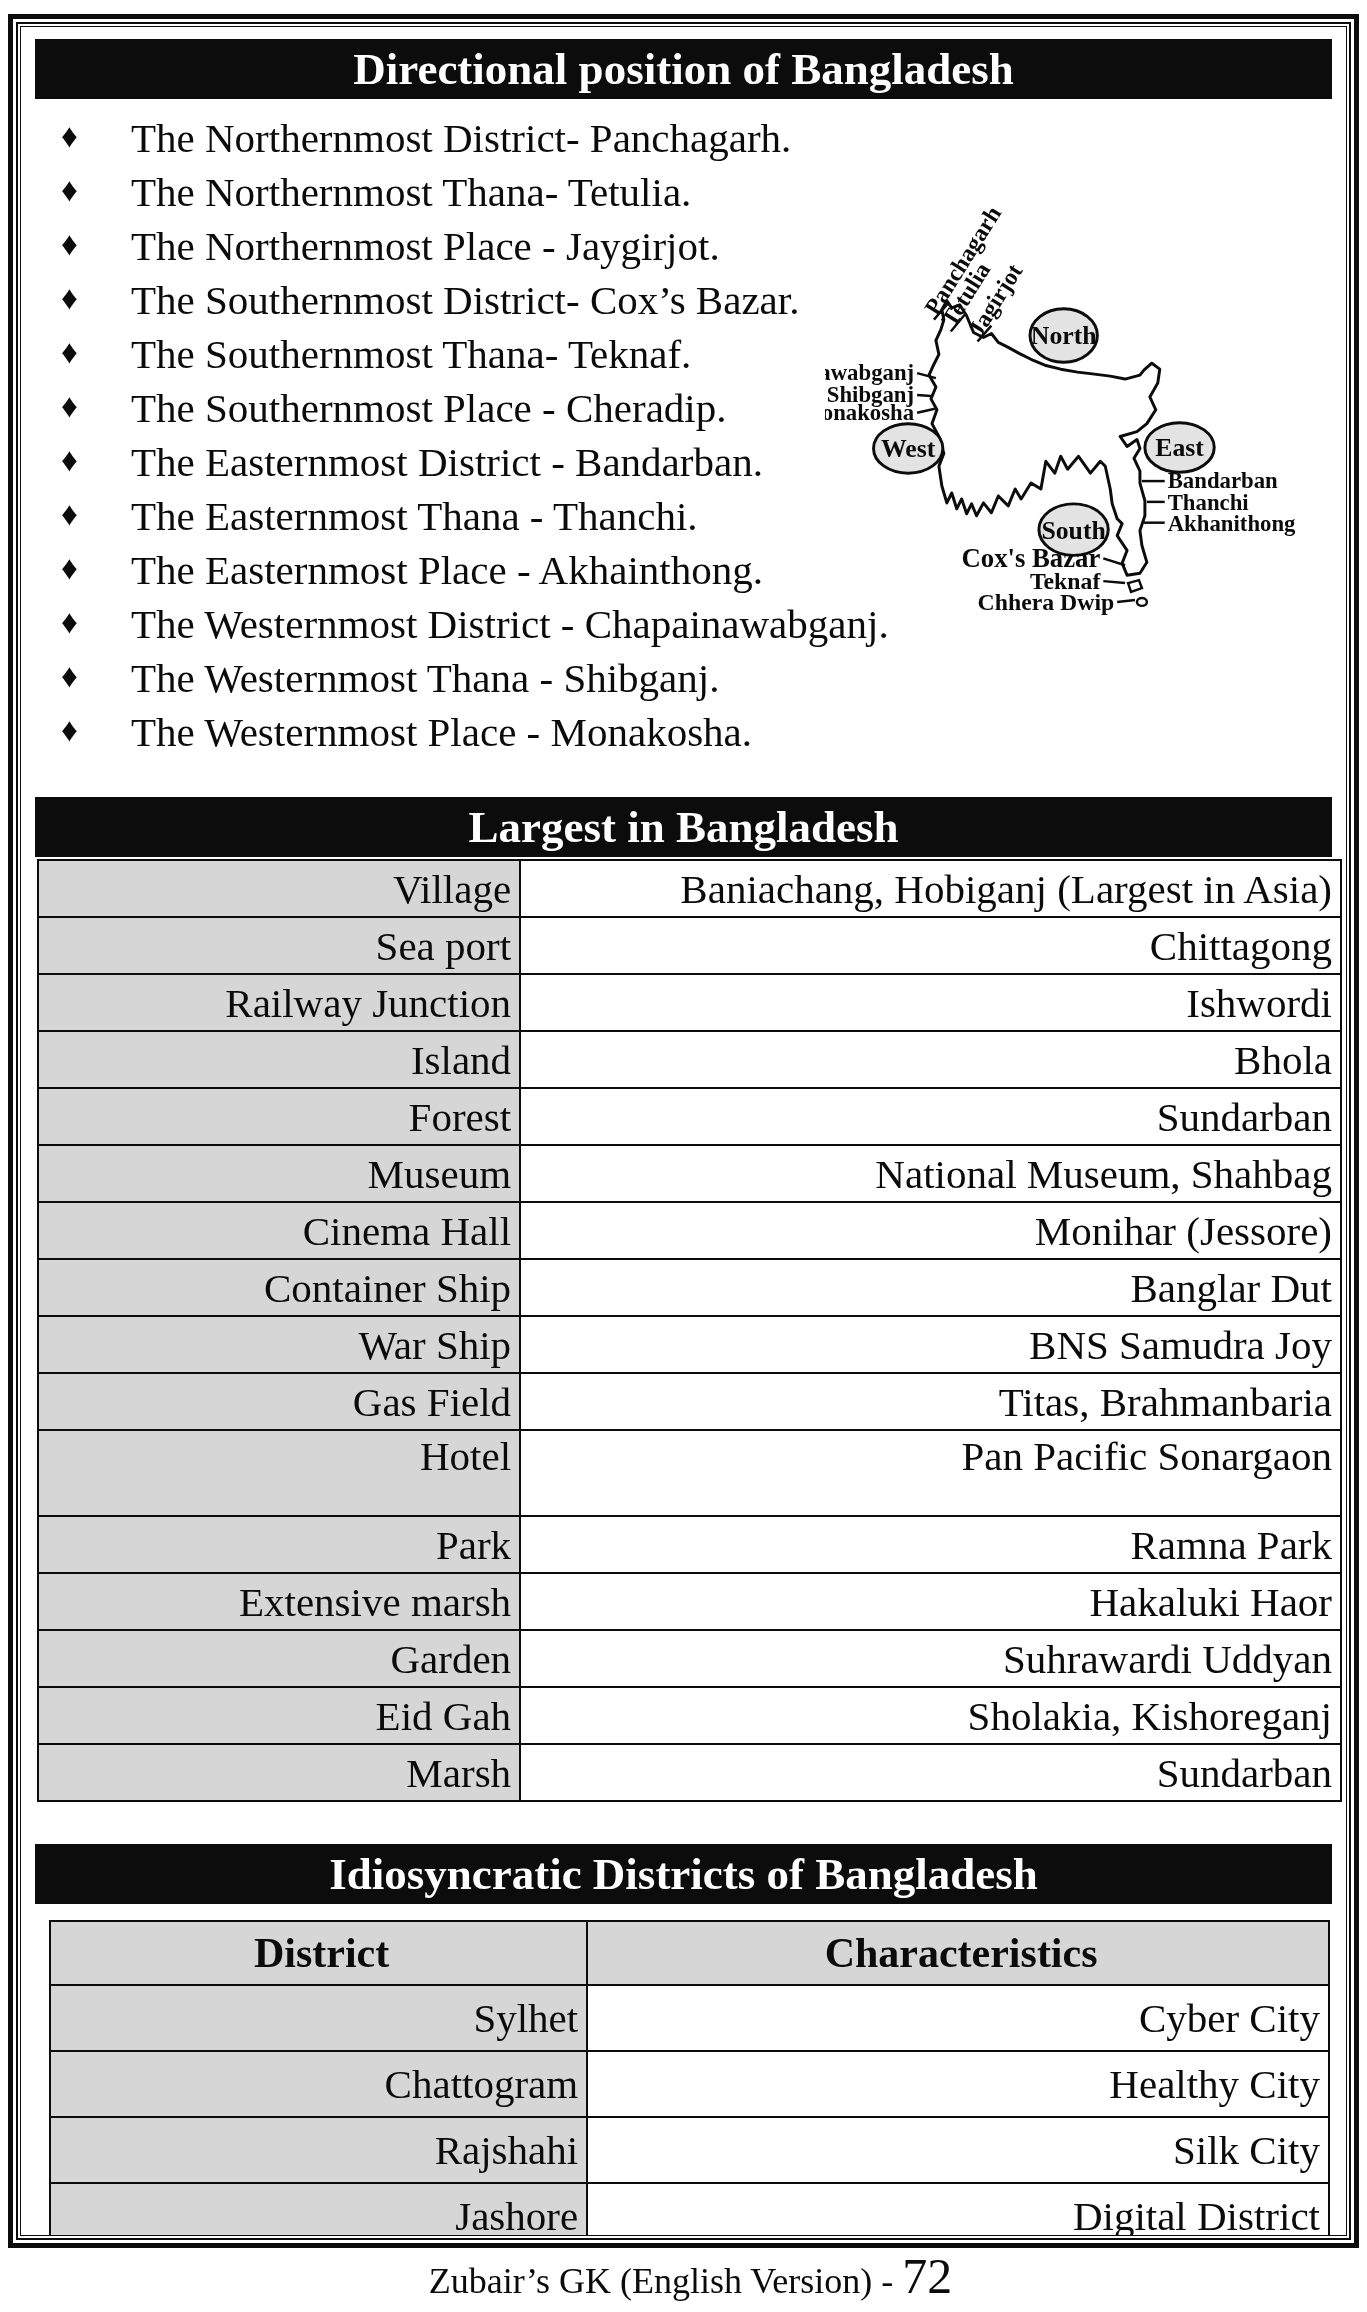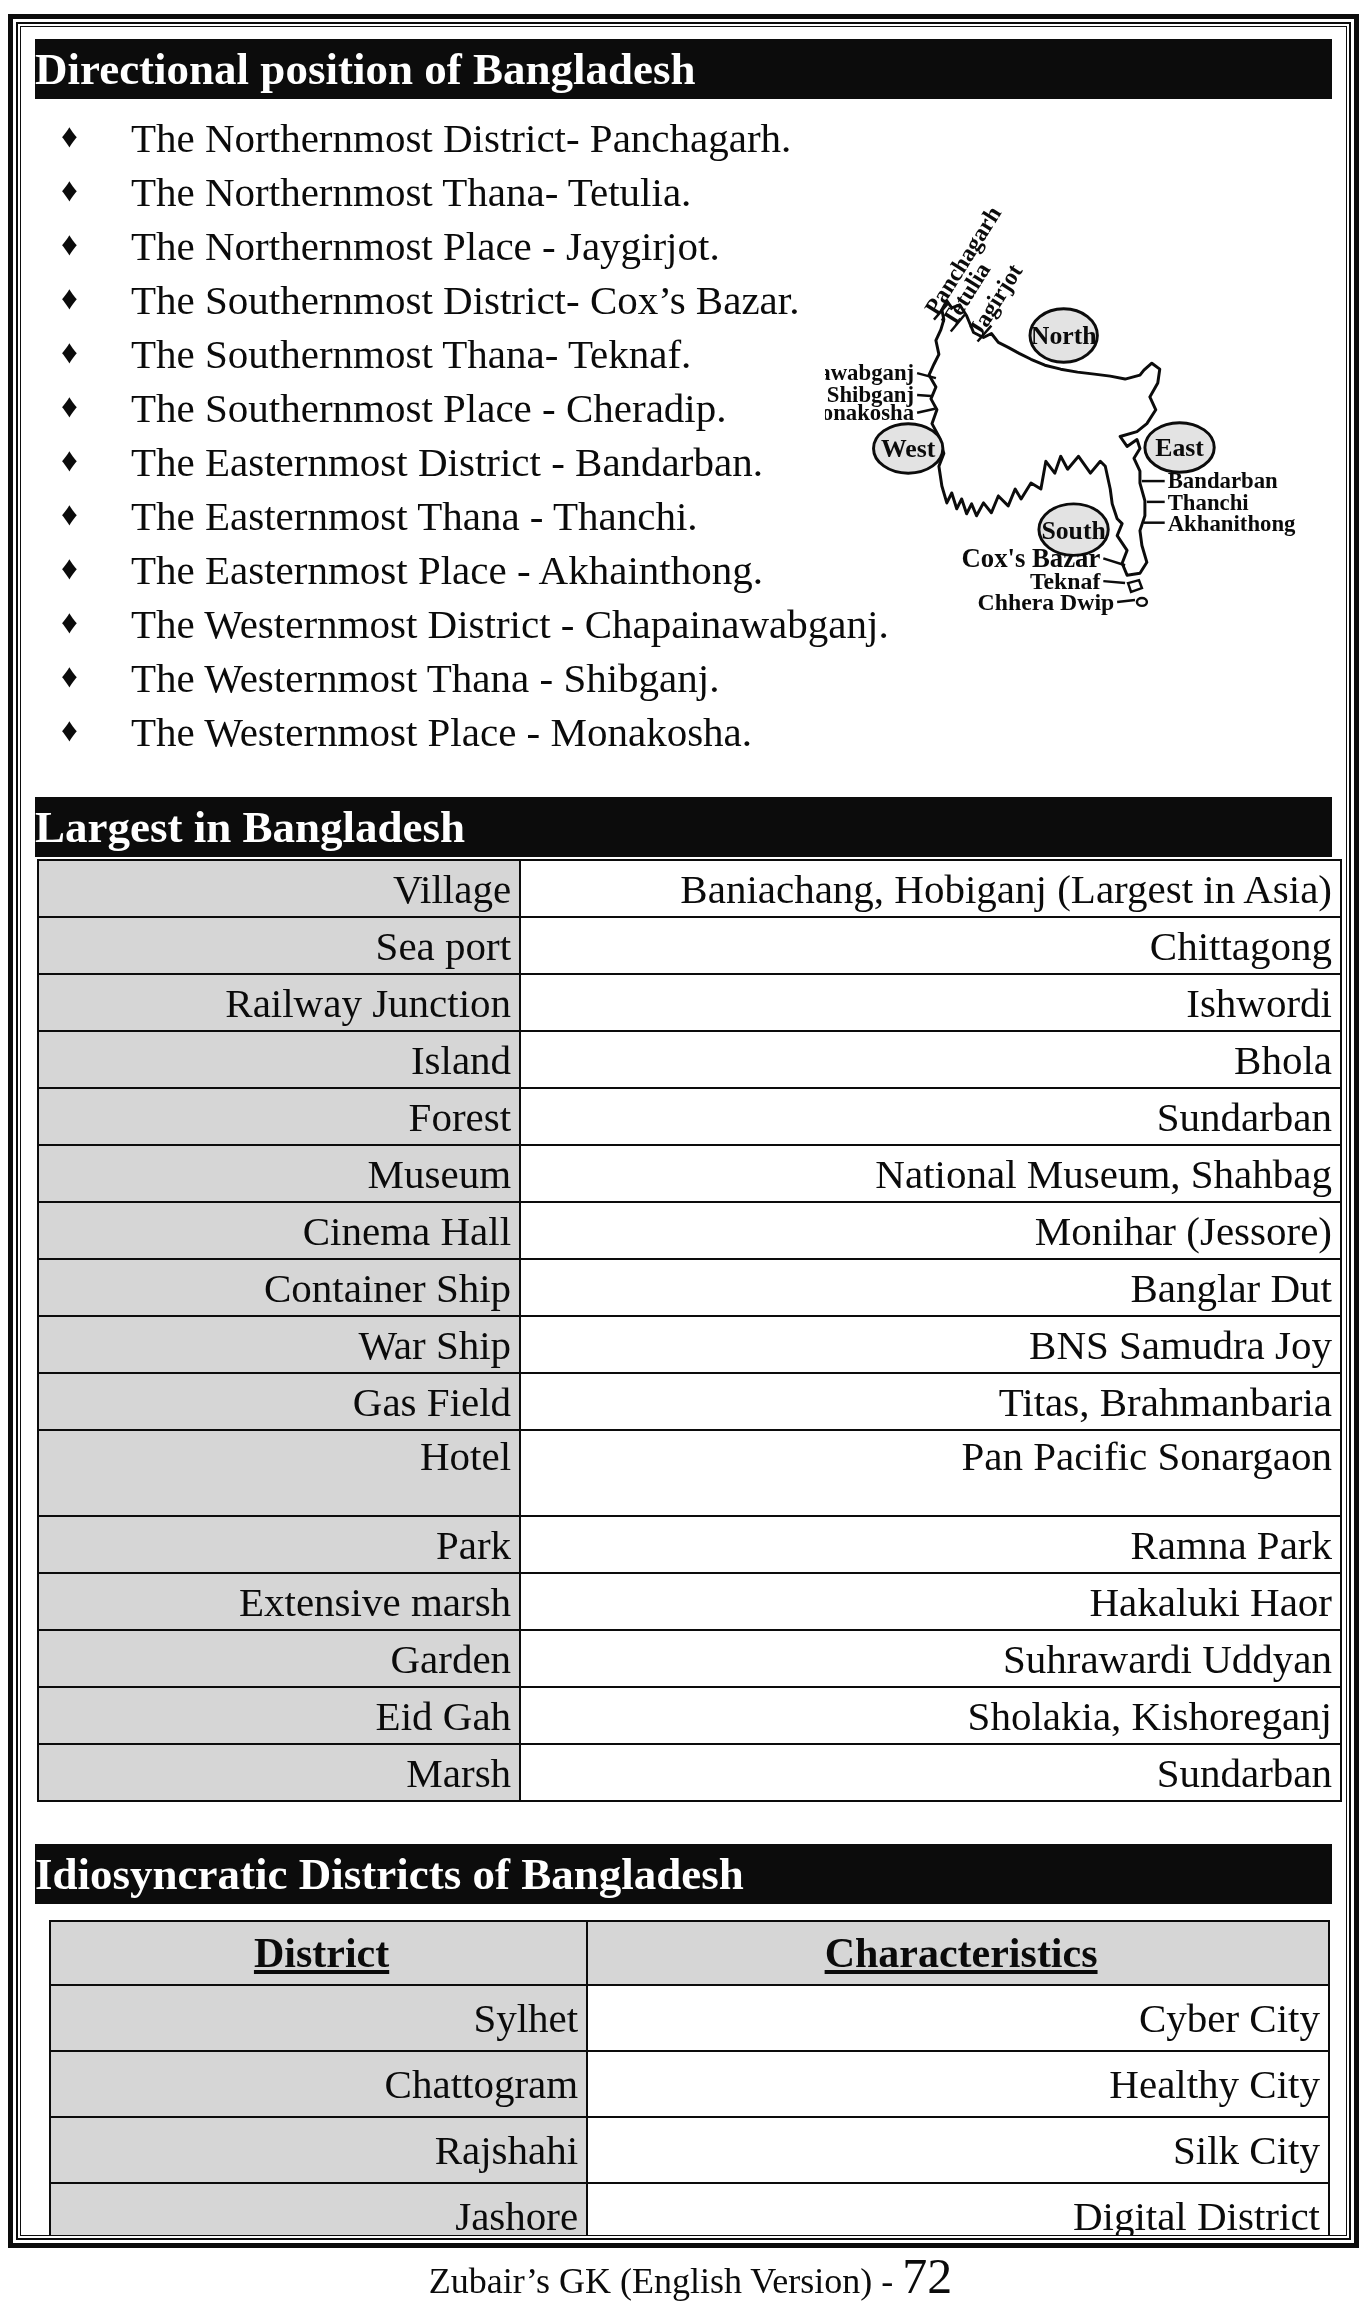--- a/index.html
+++ b/index.html
@@ -7,21 +7,21 @@
     width:1367px;height:2312px;position:relative;
     background:#ffffff;color:#0b0b0b;
     font-family:"Liberation Serif", serif;
   }
   .frame{position:absolute;left:8px;top:14px;width:1351px;height:2234px;
     box-sizing:border-box;border:5px solid #0c0c0c;padding:3px;}
   .frame-mid{height:100%;box-sizing:border-box;border:2px solid #0c0c0c;padding:2px;}
   .frame-inner{height:100%;box-sizing:border-box;border:1px solid #0c0c0c;
     position:relative;padding:6px 10px;overflow:hidden;}
 
-  .section-bar{background:#0c0c0c;color:#ffffff;text-align:left;
+  .section-bar{background:#0c0c0c;color:#ffffff;text-align:center;
     font-weight:bold;font-size:45px;line-height:60px;height:60px;margin:0 4px;}
   .bar-1{margin-top:6px;}
   .bar-2{margin-top:38px;}
   .bar-3{margin-top:42px;}
 
   .fact-list{list-style:none;margin:12px 0 0;padding:0;}
   .fact-item{position:relative;padding-left:100px;font-size:41px;
     line-height:54px;height:54px;white-space:nowrap;}
   .bullet{position:absolute;left:30px;top:-2px;font-size:33px;}
 
@@ -31,21 +31,21 @@
 
   table.data{border-collapse:collapse;margin:2px 6px 0;width:1305px;}
   table.data td,table.data th{border:2px solid #0c0c0c;font-size:41px;
     line-height:48px;height:53px;padding:1px 8px 1px 14px;text-align:right;
     font-weight:normal;white-space:nowrap;}
   td.lab{width:37%;background:#d6d6d6;}
   tr.tall td{height:82px;vertical-align:top;}
 
   table.districts{margin:16px 18px 0;width:1281px;}
   table.districts th{background:#d6d6d6;font-weight:bold;text-align:center;
-    height:60px;font-size:42px;text-decoration:underline;}
+    height:60px;font-size:42px;}
   table.districts td{height:62px;}
   table.districts td.lab{width:42%;}
 
   .footer{position:absolute;left:0;top:2250px;width:100%;text-align:center;
     font-size:36px;line-height:52px;padding-left:7px;}
   .page-num{font-size:50px;}
 </style>
 </head>
 <body>
 

